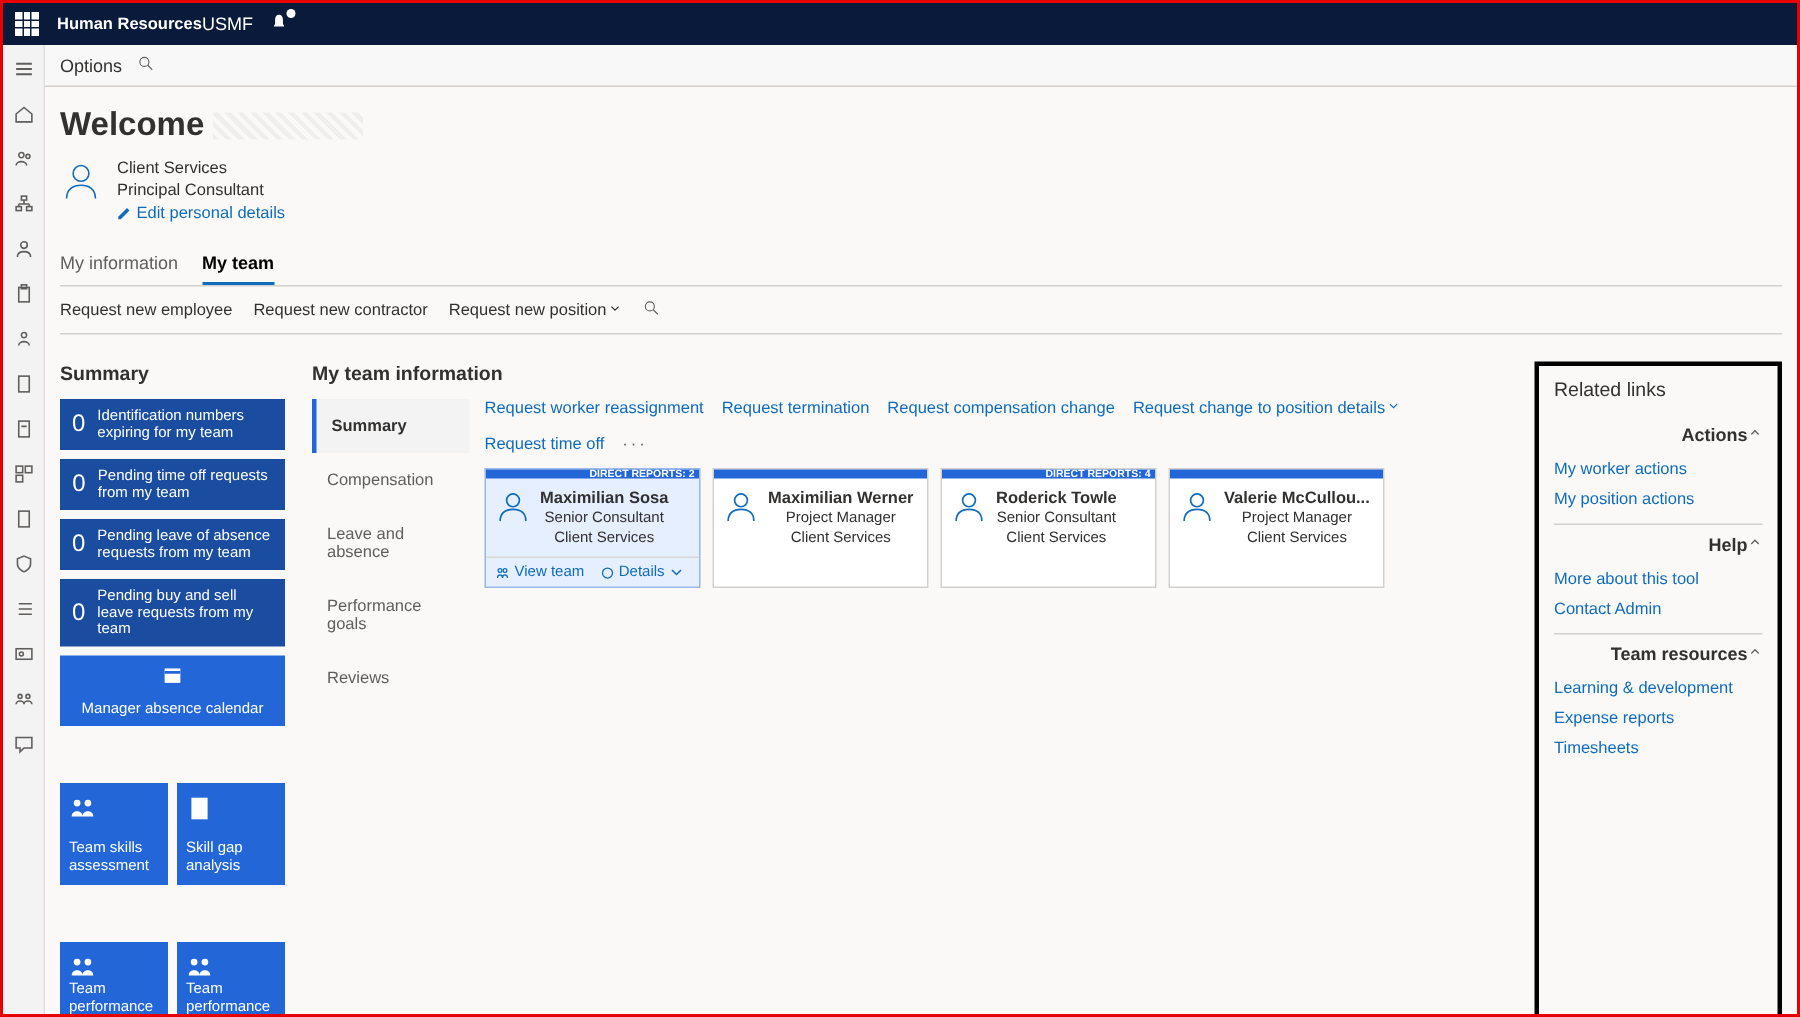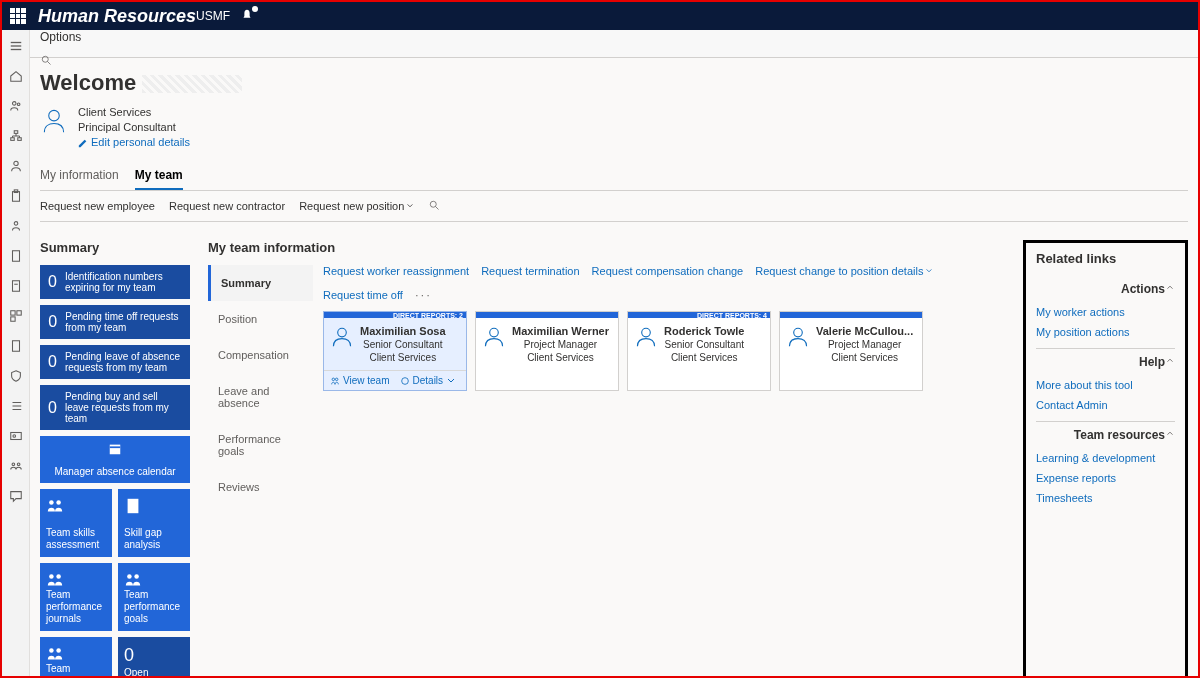--- a/index.html
+++ b/index.html
@@ -2,38 +2,38 @@
 <html><head>
 <meta charset="utf-8">
 <style>
   * { box-sizing: border-box; margin: 0; padding: 0; }
   body { font-family: "Segoe UI", -apple-system, sans-serif; font-size: 12px; color: #323130; background: #faf9f8; overflow: hidden; border: 2px solid #e60000; width: 1200px; height: 678px; }
   
   
   .topbar { height: 28px; background: #0a1a3a; color: #fff; display: flex; align-items: center; padding: 0 8px; }
   .waffle { width: 16px; height: 16px; display: grid; grid-template: repeat(3,1fr)/repeat(3,1fr); gap: 1px; margin-right: 12px; cursor: pointer; }
   .waffle span { background: #fff; }
-  .app-name { font-size: 18px; font-weight: 600; font-style: italic; }
+  .app-name { font-size: 11px; font-weight: 600; }
   .search-wrap { margin: 0 auto; width: 290px; height: 20px; background: #1a2a4a; border-radius: 2px; display: flex; align-items: center; padding: 0 6px; color: #ccc; }
   .search-wrap svg { width: 12px; height: 12px; margin-right: 6px; }
   .search-wrap input { background: transparent; border: none; color: #ccc; font-size: 11px; outline: none; width: 100%; }
   .company { font-size: 12px; margin-right: 10px; }
   .bell { width: 16px; height: 16px; position: relative; cursor: pointer; }
   .bell svg { width: 14px; height: 14px; fill: #fff; }
   .bell .dot { position: absolute; top: -2px; right: -2px; width: 6px; height: 6px; background: #fff; border-radius: 50%; }
 
   
   .shell { display: flex; height: calc(100% - 28px); }
   .rail { width: 28px; background: #f3f3f3; border-right: 1px solid #e1dfdd; display: flex; flex-direction: column; align-items: center; gap: 14px; padding-top: 8px; }
   .rail .ritem { width: 16px; height: 16px; color: #605e5c; cursor: pointer; display: flex; align-items: center; justify-content: center; }
   .rail svg { width: 14px; height: 14px; fill: none; stroke: #605e5c; stroke-width: 1.2; }
   .rail .ritem.ham svg { stroke-width: 1.5; }
   
   .main { flex: 1; display: flex; flex-direction: column; overflow: hidden; }
-  .optbar { height: 28px; border-bottom: 1px solid #d2d0ce; display: flex; padding: 0 10px; gap: 10px; background: #f8f8f8; flex-direction: column; }
+  .optbar { height: 28px; border-bottom: 1px solid #d2d0ce; display: flex; align-items: center; padding: 0 10px; gap: 10px; background: #f8f8f8; }
   .optbar span { color: #323130; cursor: pointer; }
   .optbar .search-icon svg { width: 12px; height: 12px; stroke: #605e5c; fill: none; }
   
   .content { flex: 1; overflow-y: auto; padding: 12px 10px 20px 10px; }
   
   .welcome { font-size: 22px; font-weight: 600; margin-bottom: 10px; }
   .welcome-hatch { display: inline-block; width: 100px; height: 18px; background: repeating-linear-gradient(45deg, #eee 0 3px, transparent 3px 6px); vertical-align: middle; }
   
   .profile { display: flex; gap: 10px; margin-bottom: 14px; }
   .avatar-lg { width: 28px; height: 28px; }
@@ -55,21 +55,21 @@
   
   
   .summary-col { width: 150px; }
   .sec-h { font-size: 13px; font-weight: 600; margin-bottom: 10px; }
   .tile-list { display: flex; flex-direction: column; gap: 6px; }
   .tile { background: #1a4ca0; color: #fff; padding: 6px 8px; display: flex; align-items: center; gap: 8px; font-size: 10px; min-height: 32px; cursor: pointer; }
   .tile .num { font-size: 16px; font-weight: 300; width: 14px; text-align: center; }
   .tile.cal { background: #2266d8; gap: 10px; flex-direction: column; }
   .tile.cal svg { width: 14px; height: 14px; fill: #fff; }
   .tile-grid { display: grid; grid-template-columns: 1fr 1fr; gap: 6px; margin-top: 6px; }
-  .tile-sq { background: #2266d8; color:#fff; padding: 8px 6px 6px 6px; height: 68px; display: flex; flex-direction: column; justify-content: space-between; font-size: 10px; line-height: 1.2; cursor: pointer; }
+  .tile-sq { background: #2266d8; color:#fff; padding: 8px 6px 6px 6px; height: 68px; display: flex; flex-direction: column; justify-content: space-between; font-size: 10px; line-height: 1.2; cursor: pointer; margin-top: 32px; }
   .tile-sq.dark { background: #1a4ca0; }
   .tile-sq .icon { height: 18px; }
   .tile-sq .icon svg { width: 18px; height: 18px; fill: #fff; }
   .tile-sq .big { font-size: 18px; font-weight: 300; }
   
   
   .team-col { flex: 1; }
   .team-body { display: flex; gap: 0; }
   .subtabs { width: 105px; display: flex; flex-direction: column; }
   .subtab { padding: 12px 10px; font-size: 11px; color: #605e5c; cursor: pointer; text-align: left; }
@@ -86,21 +86,21 @@
   .card-body { display: flex; gap: 6px; padding: 6px; }
   .card-body svg { width: 24px; height: 24px; fill: none; stroke: #0f6cbd; stroke-width: 1.3; flex-shrink: 0; }
   .card-txt { font-size: 10px; line-height: 1.3; overflow: hidden; }
   .card-txt .name { font-size: 11px; font-weight: 600; white-space: nowrap; overflow: hidden; text-overflow: ellipsis; }
   .card-foot { border-top: 1px solid #d8d8d8; padding: 4px 6px; display: flex; gap: 10px; font-size: 10px; color: #0f6cbd; }
   .card-foot a { cursor: pointer; display: flex; align-items: center; gap: 3px; }
   .card-foot svg { width: 10px; height: 10px; fill: none; stroke: #0f6cbd; }
   
   
   .links-col { width: 165px; border: 3px solid #000; padding: 8px 10px; }
-  .links-col h3 { font-size: 13px; font-weight: 700; margin-bottom: 10px; }
+  .links-col h3 { font-size: 13px; font-weight: 400; margin-bottom: 10px; }
   .lsection { border-bottom: 1px solid #d2d0ce; padding: 6px 0; }
   .lsection:last-child { border-bottom: none; }
   .lhead { display: flex; justify-content: flex-end; font-weight: 600; font-size: 12px; margin-bottom: 6px; cursor: pointer; }
   .lhead svg { width: 10px; height: 10px; stroke: #605e5c; fill: none; }
   .llink { font-size: 11px; color: #0f6cbd; padding: 4px 0; cursor: pointer; }
 </style>
 </head>
 <body>
 
 <div class="topbar">
@@ -346,21 +346,20 @@
                 <span>Open positions - Direct reports</span>
               </div>
             </div>
         </div>
 
         <div class="team-col">
           <div class="sec-h">My team information</div>
           <div class="team-body">
             <div class="subtabs" id="subtabs">
                 <div class="subtab active">Summary</div>
-                <div class="subtab">Position</div>
                 <div class="subtab">Compensation</div>
                 <div class="subtab">Leave and absence</div>
                 <div class="subtab">Performance goals</div>
                 <div class="subtab">Reviews</div>
               </div>
             <div class="team-right">
               <div class="action-row">
                 <a>Request worker reassignment</a>
                 <a>Request termination</a>
                 <a>Request compensation change</a>

